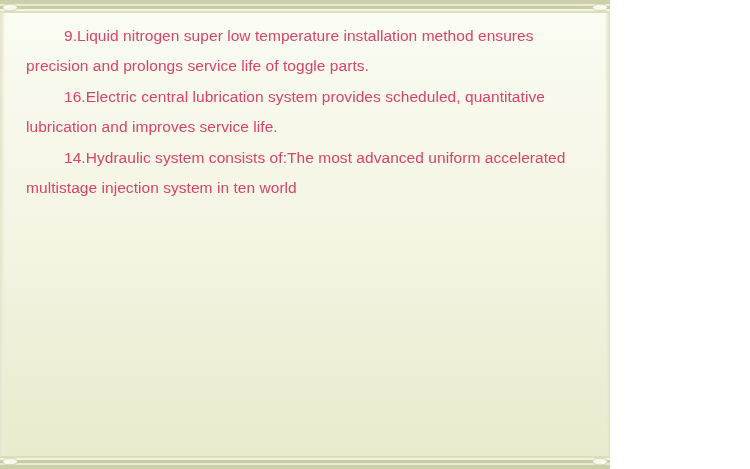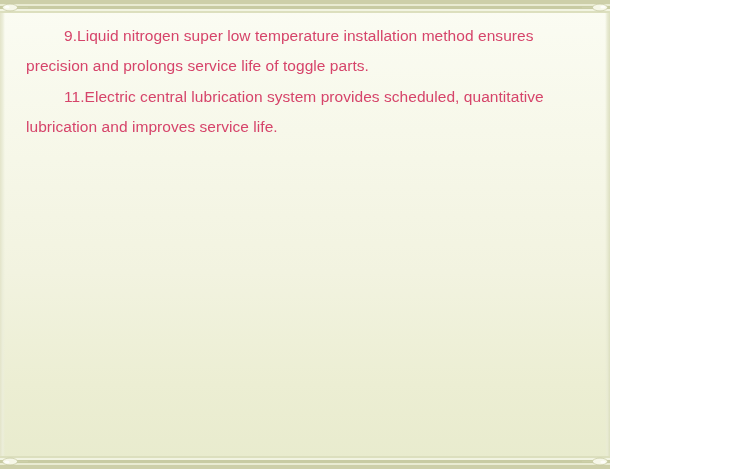--- a/index.html
+++ b/index.html
@@ -155,16 +155,17 @@
     <svg viewBox="0 0 26 13" width="26" height="13" aria-hidden="true">
       <ellipse cx="8" cy="5.5" rx="7.5" ry="3.4" fill="#f6f7e8"></ellipse>
       <ellipse cx="8" cy="5.5" rx="7.5" ry="3.4" fill="none" stroke="#c3c69c" stroke-width="0.7"></ellipse>
       <path d="M15 5.5 L26 5.5" stroke="#cdcfa9" stroke-width="1.4" fill="none"></path>
       <ellipse cx="5" cy="5" rx="2.6" ry="1.5" fill="#ffffff" opacity="0.75"></ellipse>
     </svg>
   </div>
 
   <div id="content">
     <p class="item">9.Liquid nitrogen super low temperature installation method ensures precision and prolongs service life of toggle parts.</p>
-    <p class="item">11.Electric central lubrication system provides scheduled, quantitative lubrication and improves service life.</p>
+    <p class="item">16.Electric central lubrication system provides scheduled, quantitative lubrication and improves service life.</p>
+    <p class="item">14.Hydraulic system consists of:The most advanced uniform accelerated multistage injection system in ten world</p>
   </div>
 
 </div>
 
 </body></html>

